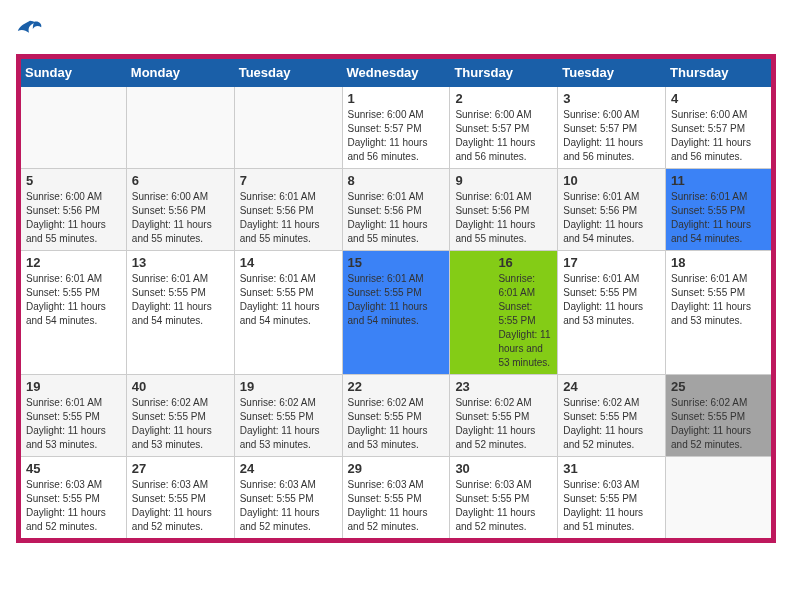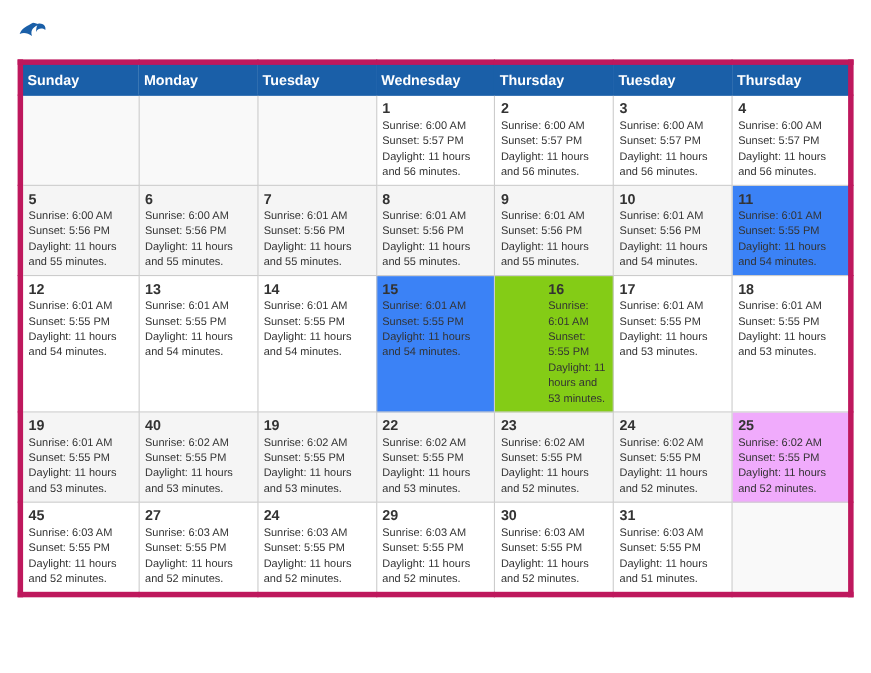--- a/index.html
+++ b/index.html
@@ -269,21 +269,21 @@
           <div class="day-info" style="white-space: pre-line;">Sunrise: 6:02 AM
 Sunset: 5:55 PM
 Daylight: 11 hours and 52 minutes.</div>
         </td>
         <td style="background-color: rgb(245, 245, 245);">
           <div class="day-number">24</div>
           <div class="day-info" style="white-space: pre-line;">Sunrise: 6:02 AM
 Sunset: 5:55 PM
 Daylight: 11 hours and 52 minutes.</div>
         </td>
-        <td style="background-color: #f0abfc;">
+        <td style="background-color: #a3a3a3;">
           <div class="day-number">25</div>
           <div class="day-info" style="white-space: pre-line;">Sunrise: 6:02 AM
 Sunset: 5:55 PM
 Daylight: 11 hours and 52 minutes.</div>
         </td>
       </tr>
       <tr>
         <td style="background-color: rgb(255, 255, 255);">
           <div class="day-number">45</div>
           <div class="day-info" style="white-space: pre-line;">Sunrise: 6:03 AM

